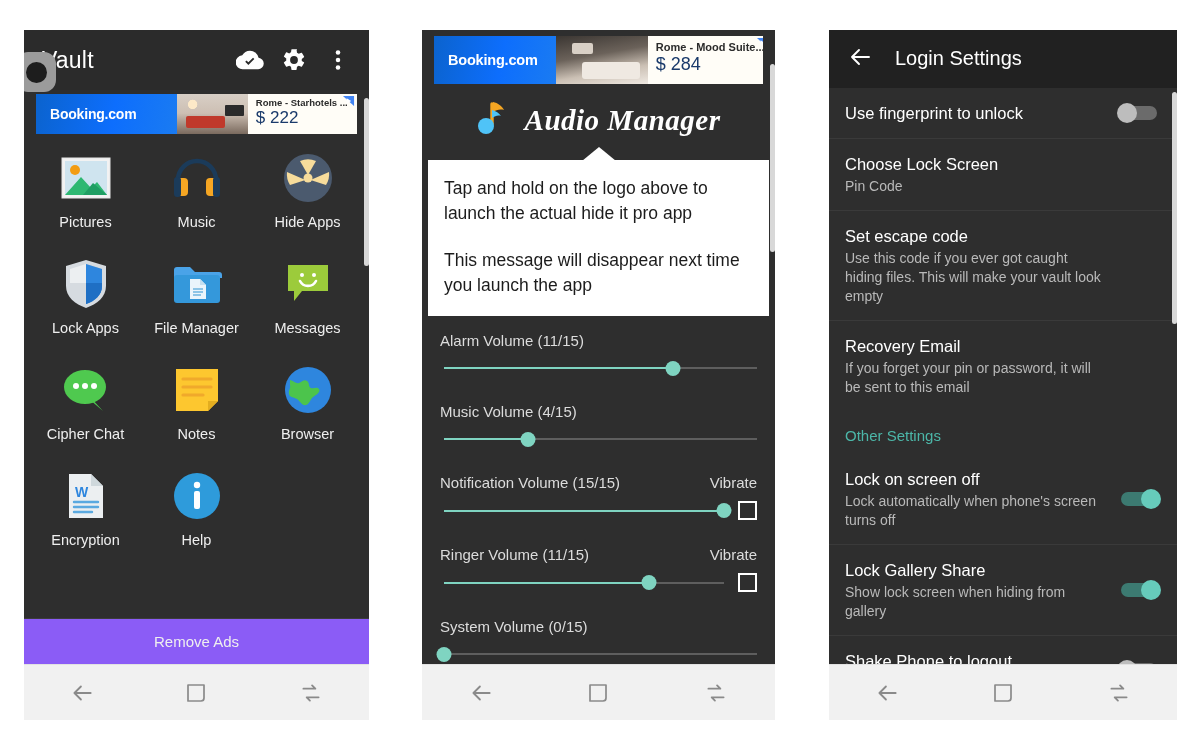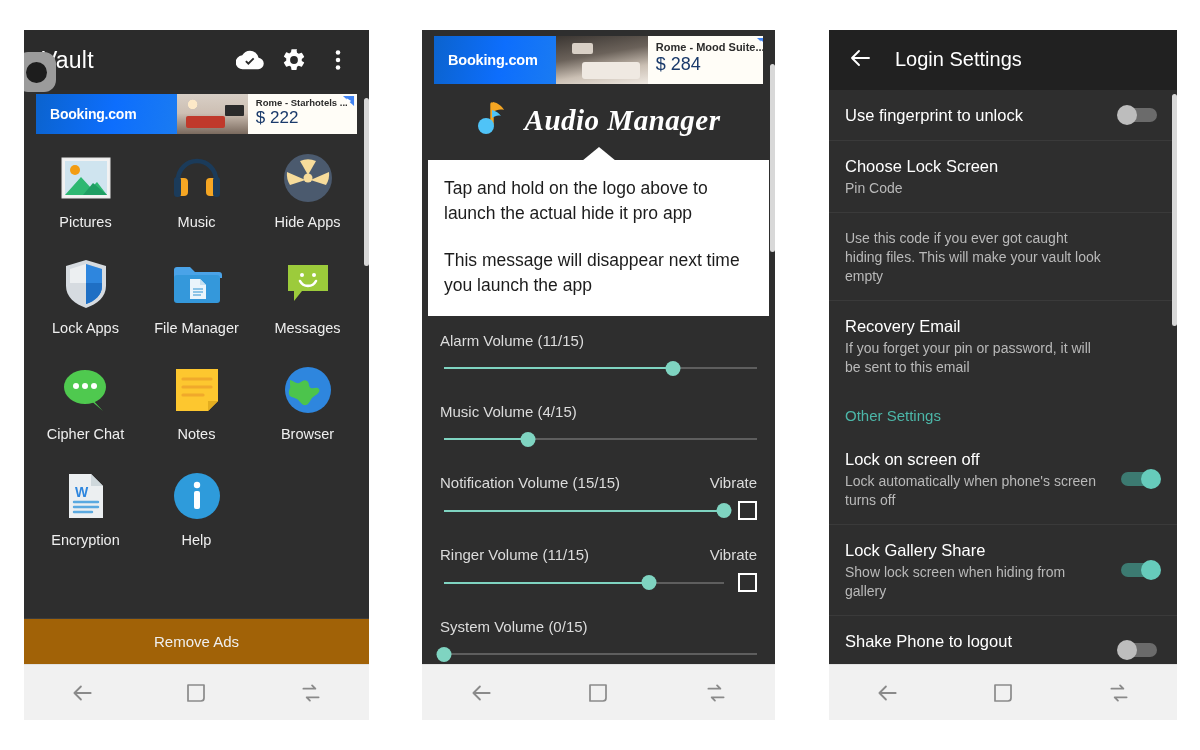--- a/index.html
+++ b/index.html
@@ -137,21 +137,21 @@
     display: flex; flex-direction: column; align-items: center; gap: 10px;
     cursor: pointer;
   }
   .app-icon { width: 52px; height: 52px; display: flex; align-items: center; justify-content: center; }
   .app-label { color: #efefef; font-size: 14.5px; }
 
   
   .remove-ads {
     position: absolute; left: 0; right: 0; bottom: 0;
     height: 46px;
-    background: #a16207;
+    background: #8b5cf6;
     border-top: 1px solid #3c3c3c;
     display: flex; align-items: center; justify-content: center;
     color: #efefef; font-size: 15px;
     cursor: pointer;
   }
 
   
   .am-ad {
     height: 48px;
     margin: 6px 12px 0 12px;
@@ -655,20 +655,21 @@
               <div class="thb"></div>
             </div>
         </div>
 
         <div class="ls-row">
           <div class="ls-title-txt">Choose Lock Screen</div>
           <div class="ls-sub">Pin Code</div>
         </div>
 
         <div class="ls-row">
+          <div class="ls-title-txt">Set escape code</div>
           <div class="ls-sub">Use this code if you ever got caught hiding files. This will make your vault look empty</div>
         </div>
 
         <div class="ls-row no-border">
           <div class="ls-title-txt">Recovery Email</div>
           <div class="ls-sub">If you forget your pin or password, it will be sent to this email</div>
         </div>
 
         <div class="ls-section">Other Settings</div>
 

